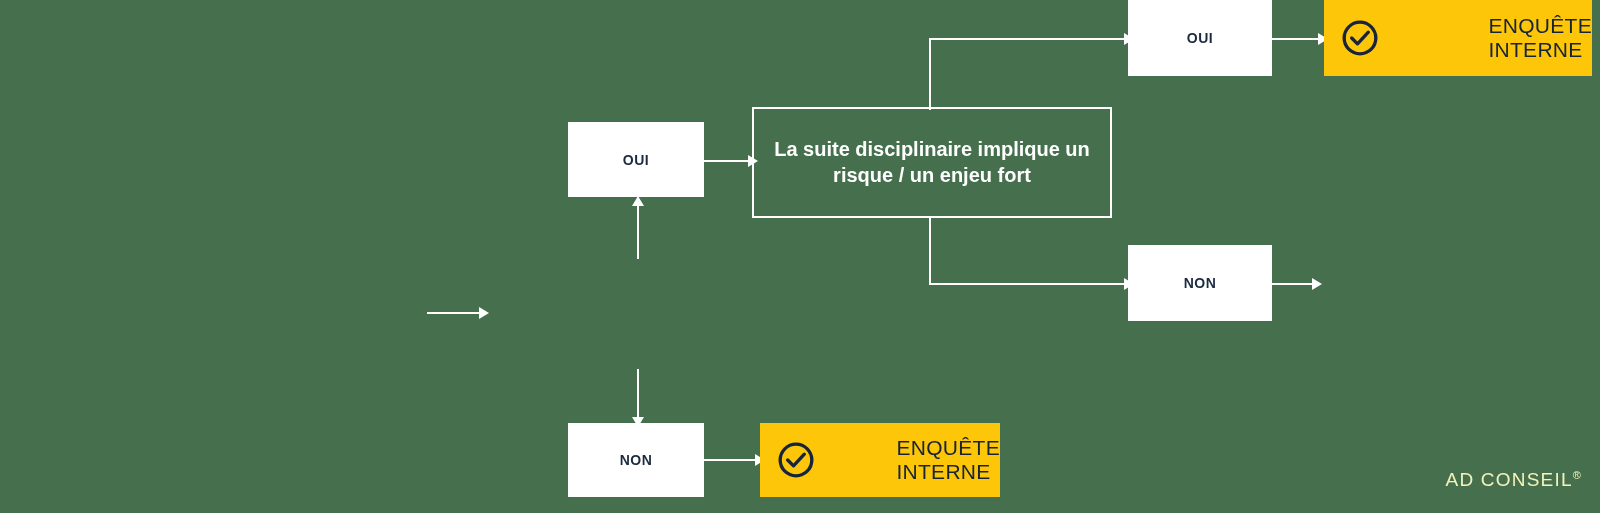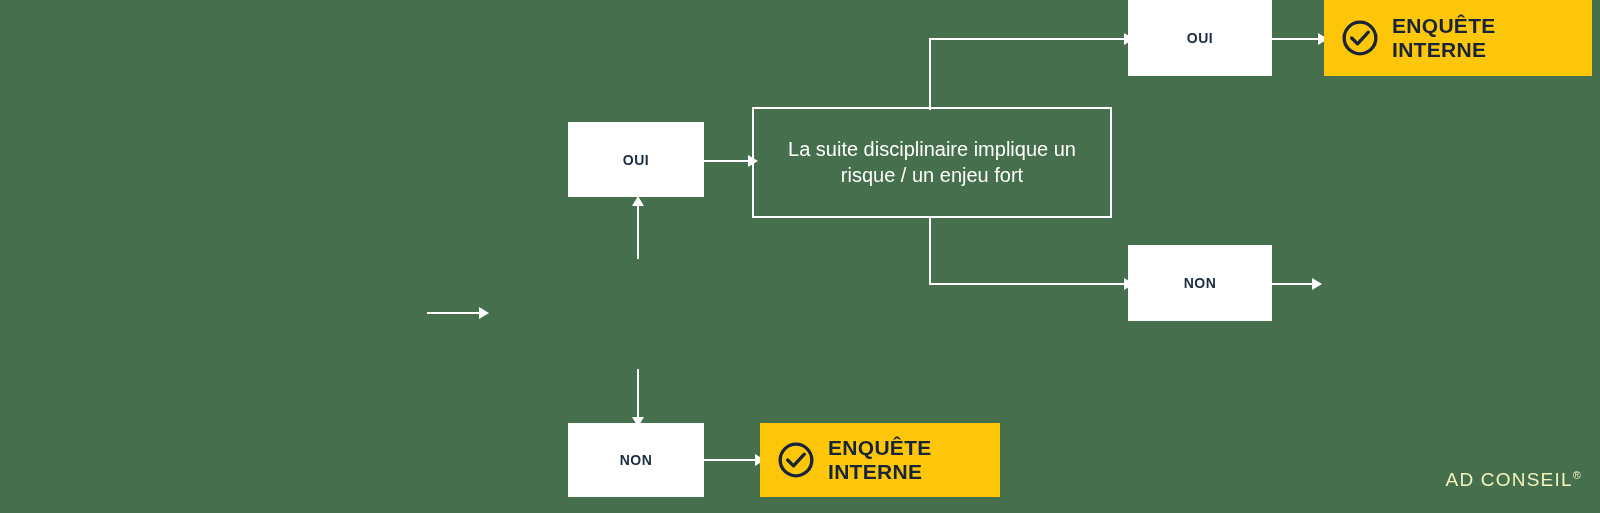--- a/index.html
+++ b/index.html
@@ -26,42 +26,42 @@
     text-align: center;
   }
 
   
   .node.outline {
     border: 2px solid #ffffff;
     color: #ffffff;
     background: transparent;
     font-size: 20px;
     line-height: 1.26;
-    font-weight: 400;
+    font-weight: 700;
     padding: 6px 10px;
   }
 
   
   .node.white {
     background: #ffffff;
     color: #1c2b40;
     font-size: 14px;
     font-weight: 700;
     letter-spacing: 0.5px;
   }
 
   
   .node.yellow {
     background: #fdc609;
     color: #17243a;
     font-size: 21px;
-    font-weight: 700;
+    font-weight: 400;
     line-height: 1.12;
     letter-spacing: 0.3px;
-    justify-content: flex-start;
+    justify-content: space-between;
     padding-left: 16px;
     gap: 12px;
   }
   .node.yellow .yellow-text {
     text-align: left;
     white-space: pre-line;
   }
   .check-icon {
     flex: 0 0 auto;
     width: 40px;

